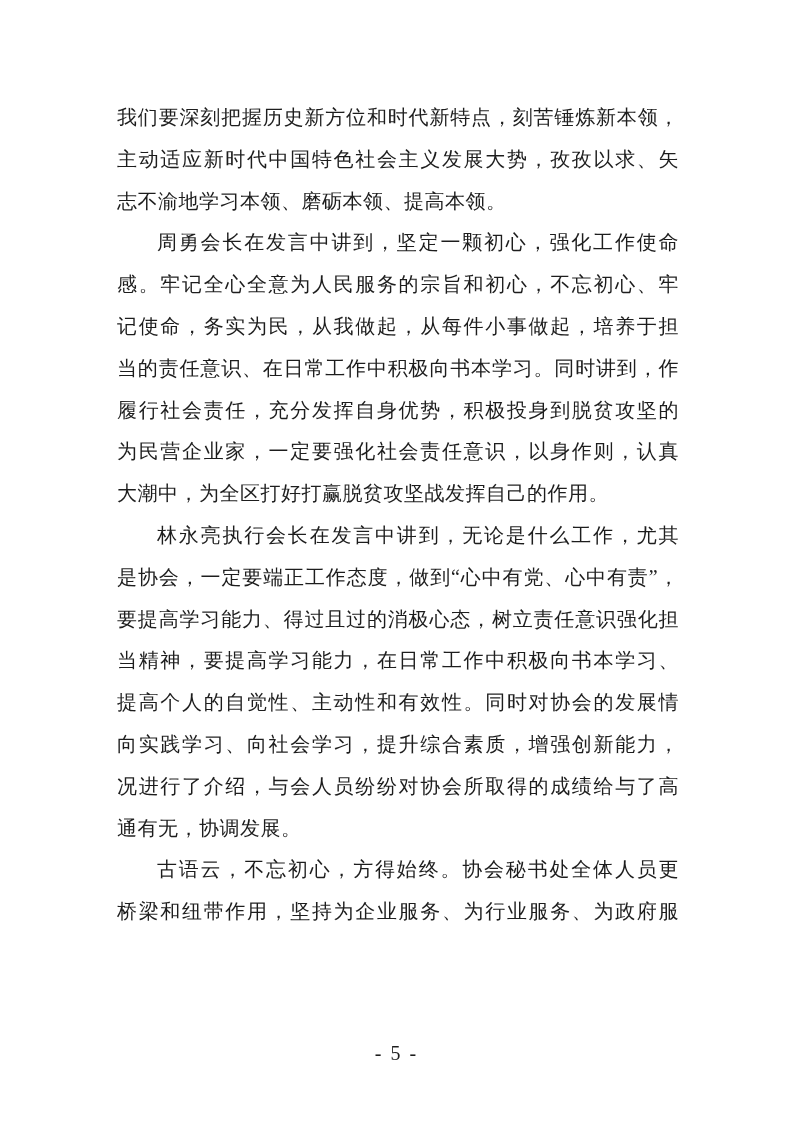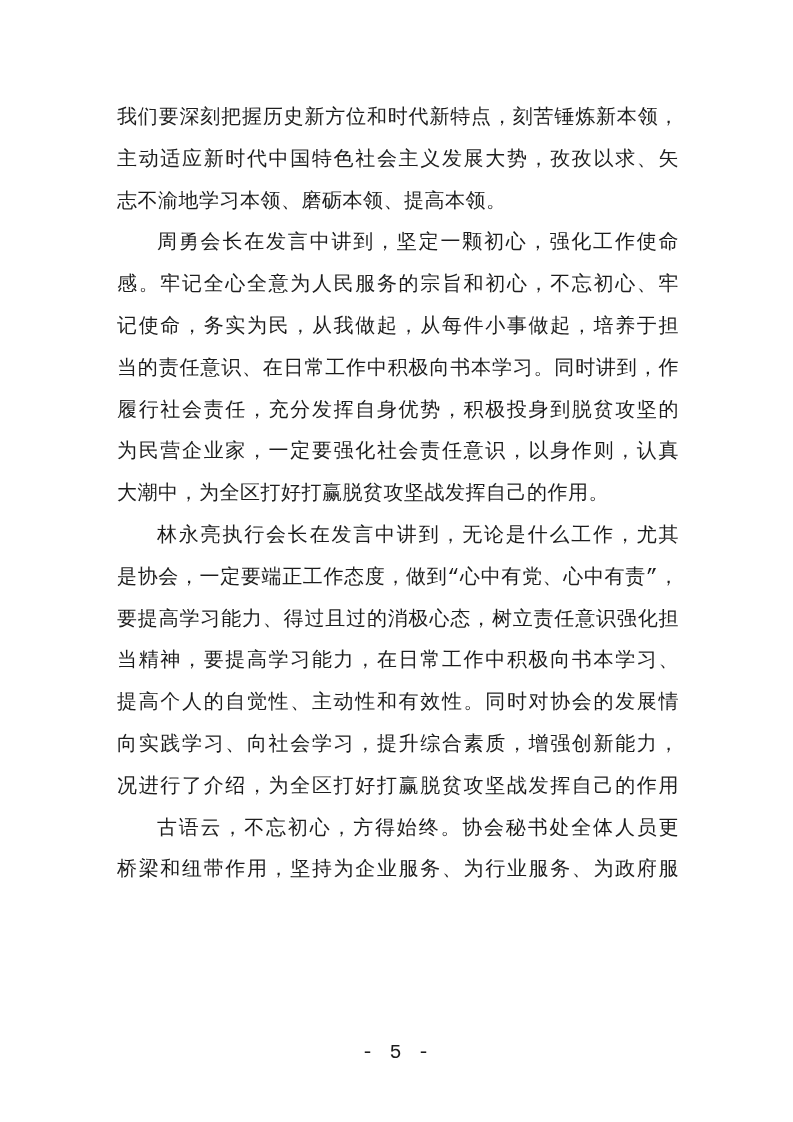--- a/index.html
+++ b/index.html
@@ -6,21 +6,21 @@
     margin: 0;
     padding: 0;
     background: #ffffff;
   }
   .page {
     position: relative;
     width: 793px;
     height: 1122px;
     background: #ffffff;
     overflow: hidden;
-    font-family: Liberation Mono, monospace;
+    font-family: Liberation Serif, serif;
     color: #1d1d1d;
   }
   .content {
     position: absolute;
     left: 117px;
     top: 97px;
     width: 562px;
   }
   .para {
     margin: 0;
@@ -75,21 +75,22 @@
       <div class="line plast">大潮中，为全区打好打赢脱贫攻坚战发挥自己的作用。</div>
     </div>
 
     <div class="para">
       <div class="line indent">林永亮执行会长在发言中讲到，无论是什么工作，尤其</div>
       <div class="line">是协会，一定要端正工作态度，做到“心中有党、心中有责”，</div>
       <div class="line">要提高学习能力、得过且过的消极心态，树立责任意识强化担</div>
       <div class="line">当精神，要提高学习能力，在日常工作中积极向书本学习、</div>
       <div class="line">提高个人的自觉性、主动性和有效性。同时对协会的发展情</div>
       <div class="line">向实践学习、向社会学习，提升综合素质，增强创新能力，</div>
-      <div class="line">况进行了介绍，为全区打好打赢脱贫攻坚战发挥自己的作用</div>
+      <div class="line">况进行了介绍，与会人员纷纷对协会所取得的成绩给与了高</div>
+      <div class="line plast">通有无，协调发展。</div>
     </div>
 
     <div class="para">
       <div class="line indent">古语云，不忘初心，方得始终。协会秘书处全体人员更</div>
       <div class="line">桥梁和纽带作用，坚持为企业服务、为行业服务、为政府服</div>
     </div>
 
   </div>
 
   <div class="footer">- 5 -</div>

